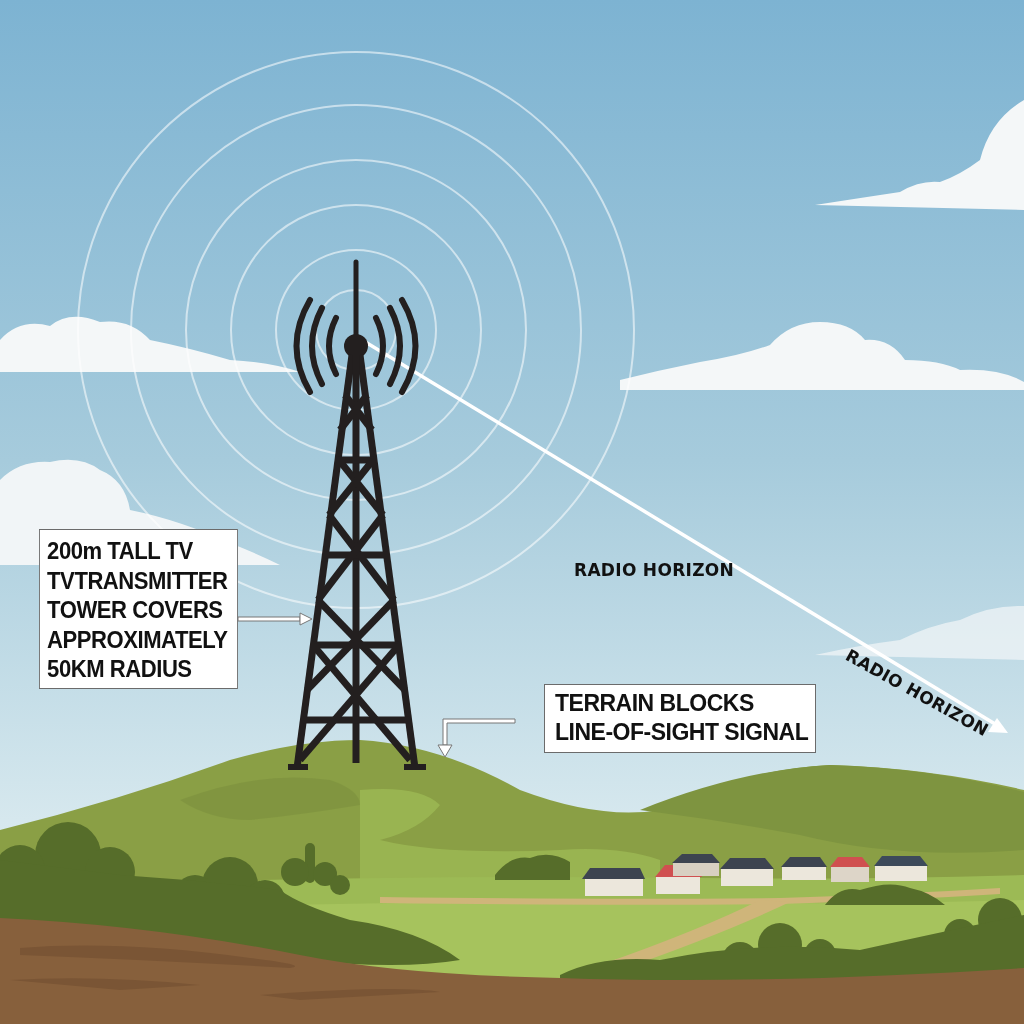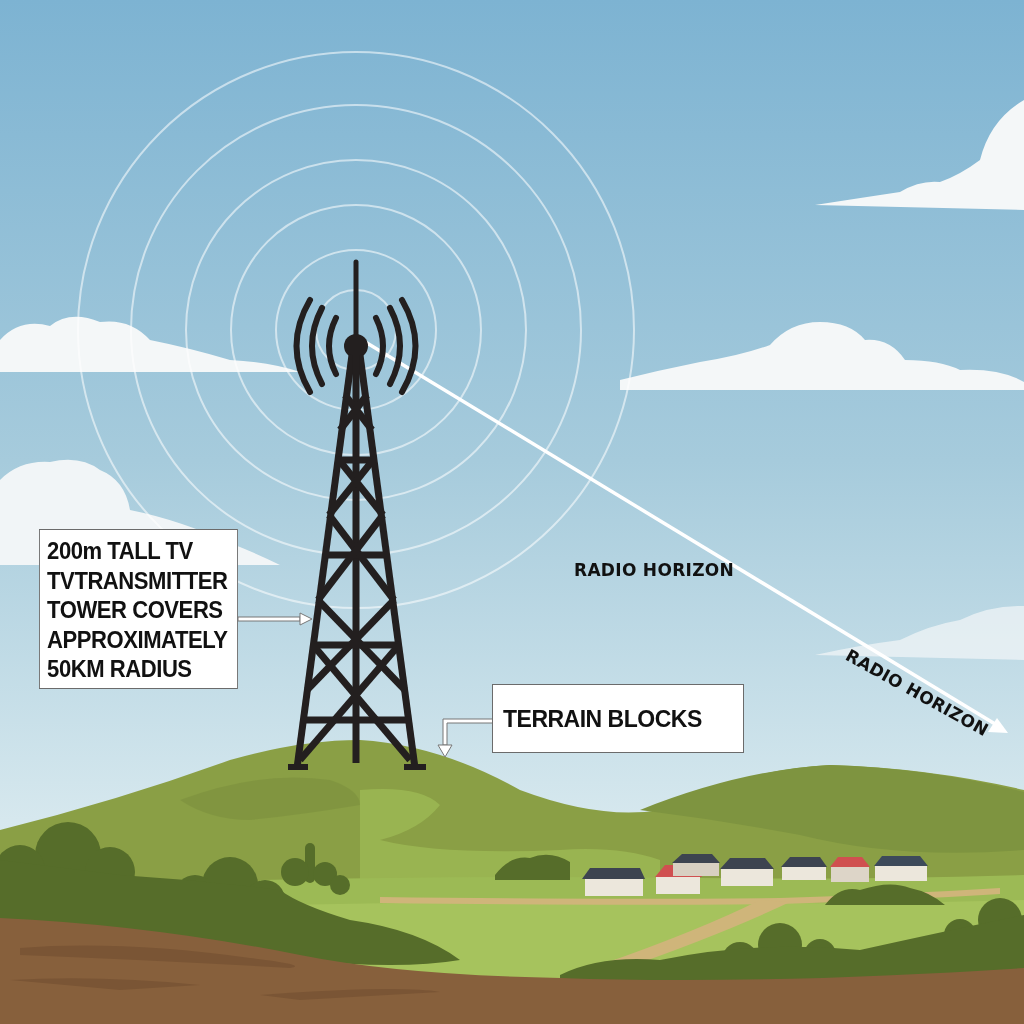--- a/index.html
+++ b/index.html
@@ -4,21 +4,21 @@
 <style>
   html, body { margin: 0; padding: 0; }
   body { width: 1024px; height: 1024px; overflow: hidden; position: relative; font-family: "Liberation Sans", sans-serif; }
   #scene { position: absolute; left: 0; top: 0; width: 1024px; height: 1024px; }
   .label-box {
     position: absolute; background: #ffffff; border: 1.5px solid #6b6b6b;
     color: #111; font-family: "Liberation Sans", sans-serif; font-weight: 700;
     letter-spacing: -0.5px; box-sizing: border-box;
   }
   #tower-label { left: 39px; top: 529px; width: 199px; height: 160px; padding: 6px 8px; font-size: 24.5px; line-height: 29.5px; transform: scaleX(0.9); transform-origin: left top; width: 221px; }
-  #terrain-label { left: 492px; top: 684px; width: 252px; height: 69px; padding: 20px 10px; font-size: 23px; line-height: 29px; }
+  #terrain-label { left: 544px; top: 684px; width: 272px; height: 69px; padding: 4px 10px; font-size: 23px; line-height: 29px; }
   .line { display: block; white-space: nowrap; }
   .rh { position: absolute; font-family: "DejaVu Sans", sans-serif; font-weight: 700; color: #111; font-size: 17px; letter-spacing: 0.3px; white-space: nowrap; }
   #rh1 { left: 574px; top: 560px; }
   #rh2 { left: 852px; top: 645px; transform: rotate(29deg); transform-origin: left top; }
 </style>
 </head>
 <body>
 
 <svg id="scene" viewBox="0 0 1024 1024" xmlns="http://www.w3.org/2000/svg">
   <defs>
@@ -173,16 +173,17 @@
 <div id="tower-label" class="label-box">
   <span class="line">200m TALL TV</span>
   <span class="line">TVTRANSMITTER</span>
   <span class="line">TOWER COVERS</span>
   <span class="line">APPROXIMATELY</span>
   <span class="line">50KM RADIUS</span>
 </div>
 
 <div id="terrain-label" class="label-box">
   <span class="line">TERRAIN BLOCKS</span>
+  <span class="line">LINE-OF-SIGHT SIGNAL</span>
 </div>
 
 <div id="rh1" class="rh">RADIO HORIZON</div>
 <div id="rh2" class="rh">RADIO HORIZON</div>
 
 </body></html>

